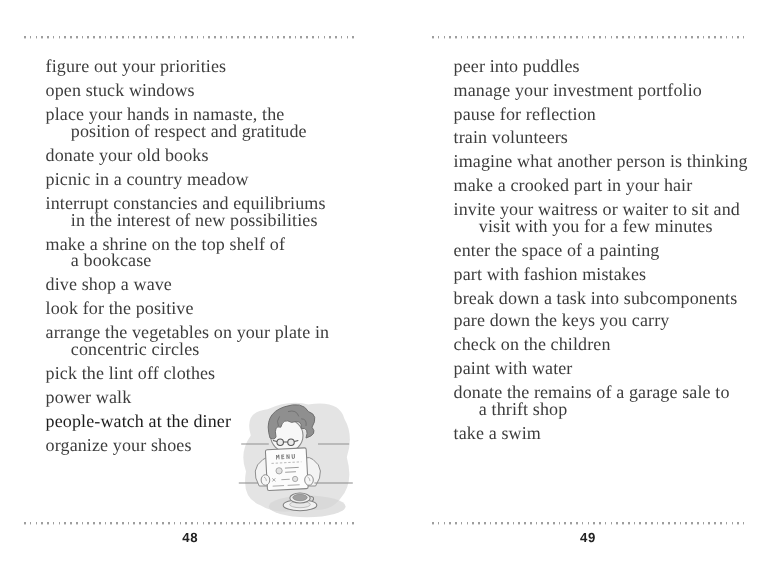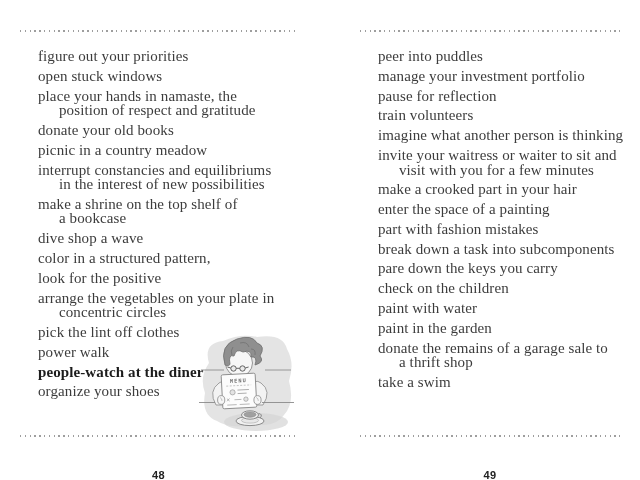--- a/index.html
+++ b/index.html
@@ -16,27 +16,27 @@
     background-image:repeating-linear-gradient(to right,#9e9e9e 0 1.4px,transparent 1.4px 4.8px);
   }
   .rule.top{top:0}
   .rule.bottom{top:405px}
   .items{
     position:absolute;top:19px;left:18px;right:0;
     color:#3c3c3c;font-size:15px;line-height:14.6px;
     letter-spacing:.1px;
   }
   .item{margin-bottom:5.2px}
-  .item.bold{font-weight:bold;color:#1c1c1c}
+  .item.bold{font-weight:normal;color:#1c1c1c}
   .line{white-space:nowrap}
   .line.cont{padding-left:21px}
   .pagenum{
     position:absolute;top:413px;left:0;width:100%;text-align:center;
     font-family:"Liberation Sans", sans-serif;font-weight:700;
-    font-size:11px;color:#222222;letter-spacing:.5px;margin-top:26px;
+    font-size:11px;color:#222222;letter-spacing:.5px;
   }
   .illo{position:absolute;left:193px;top:329px;width:110px;height:108px;z-index:2}
 </style>
 </head>
 <body>
 
 <div>
 
   <section class="page page-left">
     <div class="rule top"></div>
@@ -62,21 +62,20 @@
           <div class="line cont">in the interest of new possibilities</div>
         </div>
         <div class="item">
           <div class="line">make a shrine on the top shelf of</div>
           <div class="line cont">a bookcase</div>
         </div>
         <div class="item">
           <div class="line">dive shop a wave</div>
         </div>
         <div class="item">
-          <div class="line">color in a structured pattern,</div>
         </div>
         <div class="item">
           <div class="line">look for the positive</div>
         </div>
         <div class="item">
           <div class="line">arrange the vegetables on your plate in</div>
           <div class="line cont">concentric circles</div>
         </div>
         <div class="item">
           <div class="line">pick the lint off clothes</div>
@@ -107,46 +106,43 @@
         <div class="item">
           <div class="line">pause for reflection</div>
         </div>
         <div class="item">
           <div class="line">train volunteers</div>
         </div>
         <div class="item">
           <div class="line">imagine what another person is thinking</div>
         </div>
         <div class="item">
+          <div class="line">make a crooked part in your hair</div>
+        </div>
+        <div class="item">
           <div class="line">invite your waitress or waiter to sit and</div>
           <div class="line cont">visit with you for a few minutes</div>
         </div>
         <div class="item">
-          <div class="line">make a crooked part in your hair</div>
-        </div>
-        <div class="item">
           <div class="line">enter the space of a painting</div>
         </div>
         <div class="item">
           <div class="line">part with fashion mistakes</div>
         </div>
         <div class="item">
           <div class="line">break down a task into subcomponents</div>
         </div>
         <div class="item">
           <div class="line">pare down the keys you carry</div>
         </div>
         <div class="item">
           <div class="line">check on the children</div>
         </div>
         <div class="item">
           <div class="line">paint with water</div>
-        </div>
-        <div class="item">
-          <div class="line">paint in the garden</div>
         </div>
         <div class="item">
           <div class="line">donate the remains of a garage sale to</div>
           <div class="line cont">a thrift shop</div>
         </div>
         <div class="item">
           <div class="line">take a swim</div>
         </div>
       </div>
     <div class="rule bottom"></div>

